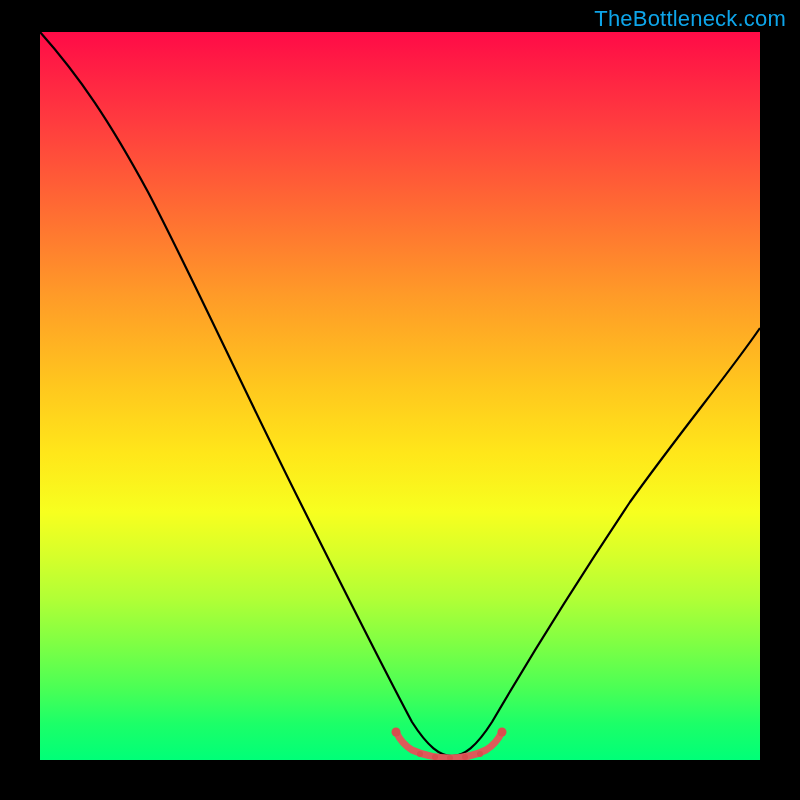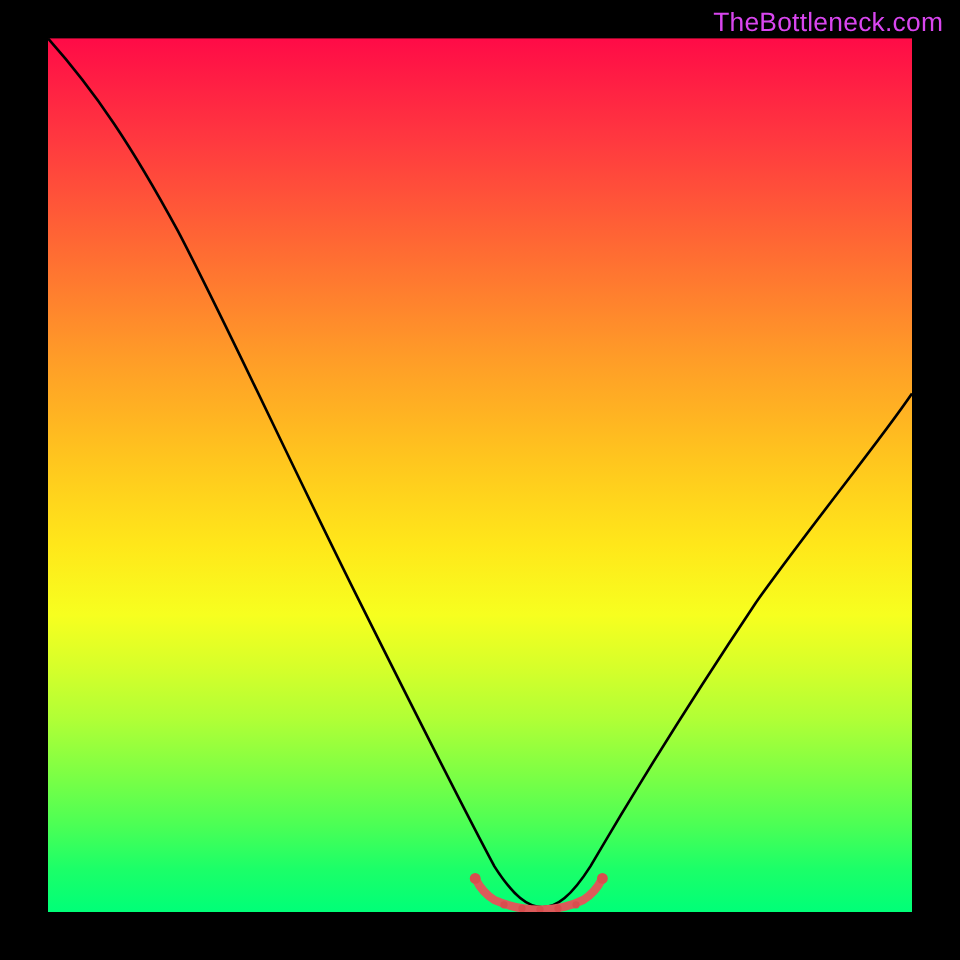--- a/index.html
+++ b/index.html
@@ -1,17 +1,17 @@
 <!DOCTYPE html>
 <html><head>
 <meta charset="utf-8">
 <style>
   html,body{margin:0;padding:0;width:800px;height:800px;background:#000;overflow:hidden;font-family:Arial,Helvetica,sans-serif}
   .frame{position:absolute;left:0;top:0;width:800px;height:800px;background:#000}
-  .attrib{position:absolute;top:6px;right:14px;color:#d946ef;font-size:22px;font-weight:400;letter-spacing:.2px}
+  .attrib{position:absolute;top:6px;right:14px;color:#0ea5e9;font-size:22px;font-weight:400;letter-spacing:.2px}
   .plot{position:absolute;left:40px;top:32px;width:720px;height:728px;
     background:linear-gradient(to bottom,
       #ff0b47 0%,
       #ff3a3f 12%,
       #ff6a33 24%,
       #ff9a28 36%,
       #ffc51e 48%,
       #ffe71a 58%,
       #f7ff1f 66%,
       #d6ff2a 72%,

